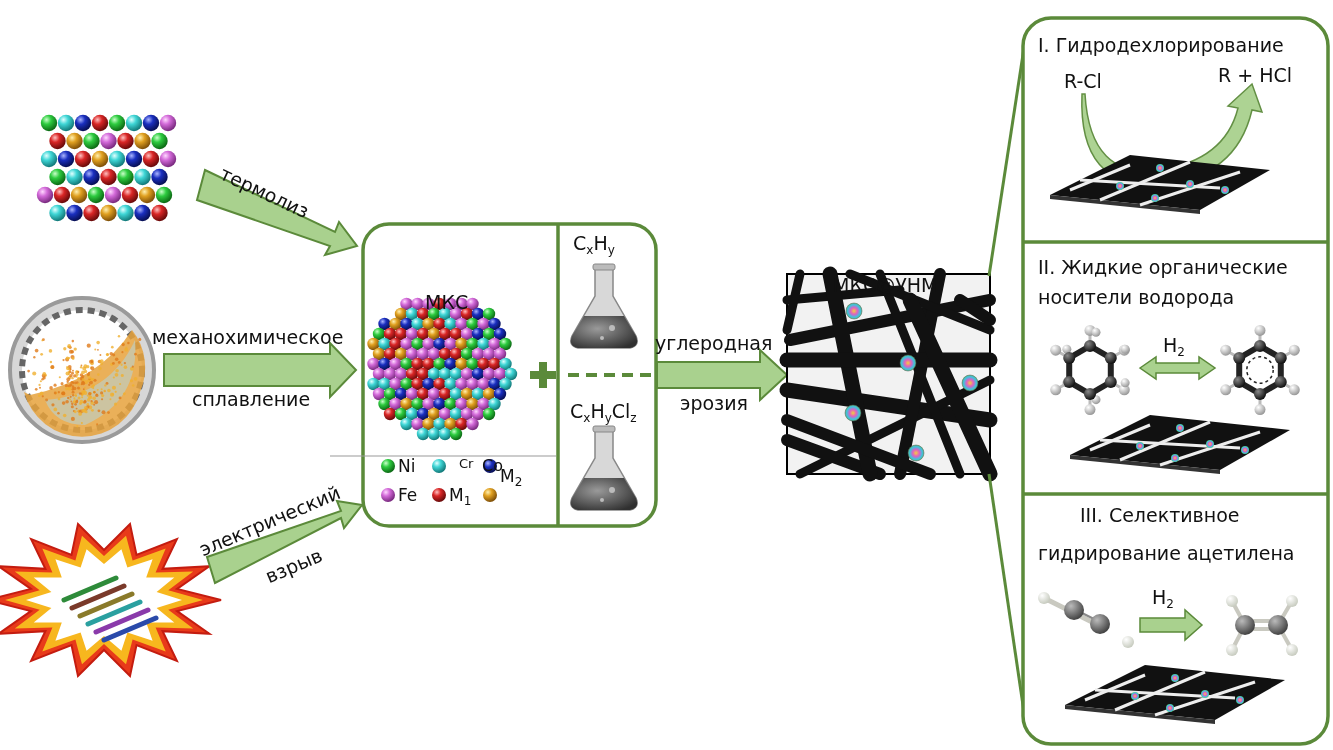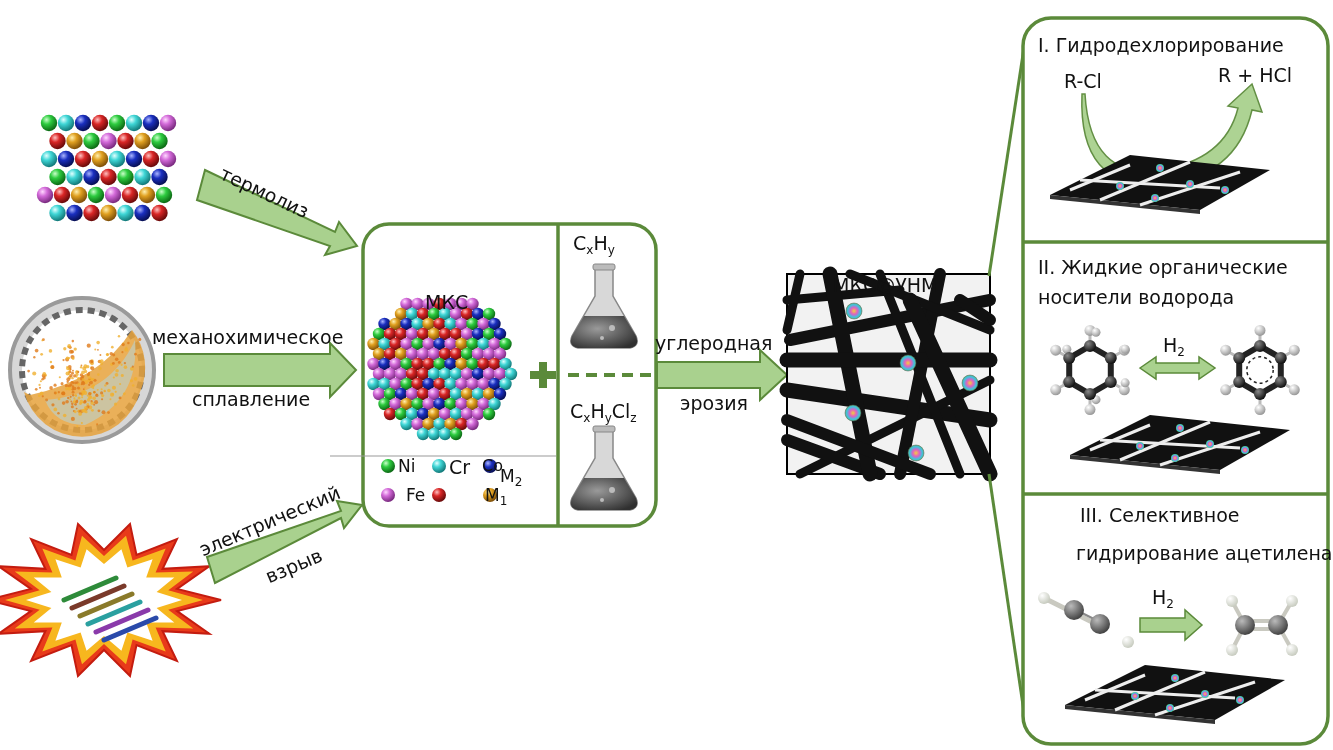--- a/index.html
+++ b/index.html
@@ -765,24 +765,24 @@
 
 <div class="abs lbl" style="left:152px;top:326px;">механохимическое</div>
 <div class="abs lbl" style="left:192px;top:388px;">сплавление</div>
 
 <div class="abs lbl" style="left:196px;top:540px;transform:rotate(-23deg);transform-origin:left top;">электрический</div>
 <div class="abs lbl" style="left:262px;top:567px;transform:rotate(-23deg);transform-origin:left top;">взрыв</div>
 
 <div class="abs lbl" style="left:425px;top:266px;margin-top:25px;">МКС</div>
 
 <div class="abs lbl" style="left:398px;top:456px;font-size:17px;"><span>Ni</span></div>
-<div class="abs lbl" style="left:449px;top:456px;font-size:19px;"><span>Cr</span></div>
+<div class="abs lbl" style="left:459px;top:456px;font-size:13px;"><span>Cr</span></div>
 <div class="abs lbl" style="left:482px;top:456px;font-size:16px;"><span>Co</span></div>
-<div class="abs lbl" style="left:398px;top:485px;font-size:17px;margin-left:8px;"><span>Fe</span></div>
-<div class="abs lbl" style="left:449px;top:485px;font-size:17px;margin-left:36px;"><span>M</span><span class="sub">1</span></div>
+<div class="abs lbl" style="left:398px;top:485px;font-size:17px;"><span>Fe</span></div>
+<div class="abs lbl" style="left:449px;top:485px;font-size:17px;"><span>M</span><span class="sub">1</span></div>
 <div class="abs lbl" style="left:500px;top:466px;font-size:17px;"><span>M</span><span class="sub">2</span></div>
 
 <div class="abs lbl" style="left:573px;top:232px;">
   <span>C</span><span class="sub">x</span><span>H</span><span class="sub">y</span>
 </div>
 <div class="abs lbl" style="left:570px;top:400px;">
   <span>C</span><span class="sub">x</span><span>H</span><span class="sub">y</span><span>Cl</span><span class="sub">z</span>
 </div>
 
 <div class="abs lbl" style="left:655px;top:332px;">углеродная</div>
@@ -792,14 +792,14 @@
 
 <div class="abs panel-title" style="left:1038px;top:30px;">I. Гидродехлорирование</div>
 <div class="abs lbl" style="left:1064px;top:70px;">R-Cl</div>
 <div class="abs lbl" style="left:1218px;top:64px;">R + HCl</div>
 
 <div class="abs panel-title" style="left:1038px;top:252px;">II. Жидкие органические</div>
 <div class="abs panel-title" style="left:1038px;top:282px;">носители водорода</div>
 <div class="abs lbl" style="left:1163px;top:334px;"><span>H</span><span class="sub">2</span></div>
 
 <div class="abs panel-title" style="left:1038px;top:500px;margin-left:42px;">III. Селективное</div>
-<div class="abs panel-title" style="left:1076px;top:538px;">гидрирование ацетилена</div>
+<div class="abs panel-title" style="left:1038px;top:538px;">гидрирование ацетилена</div>
 <div class="abs lbl" style="left:1152px;top:586px;"><span>H</span><span class="sub">2</span></div>
 
 </body></html>

